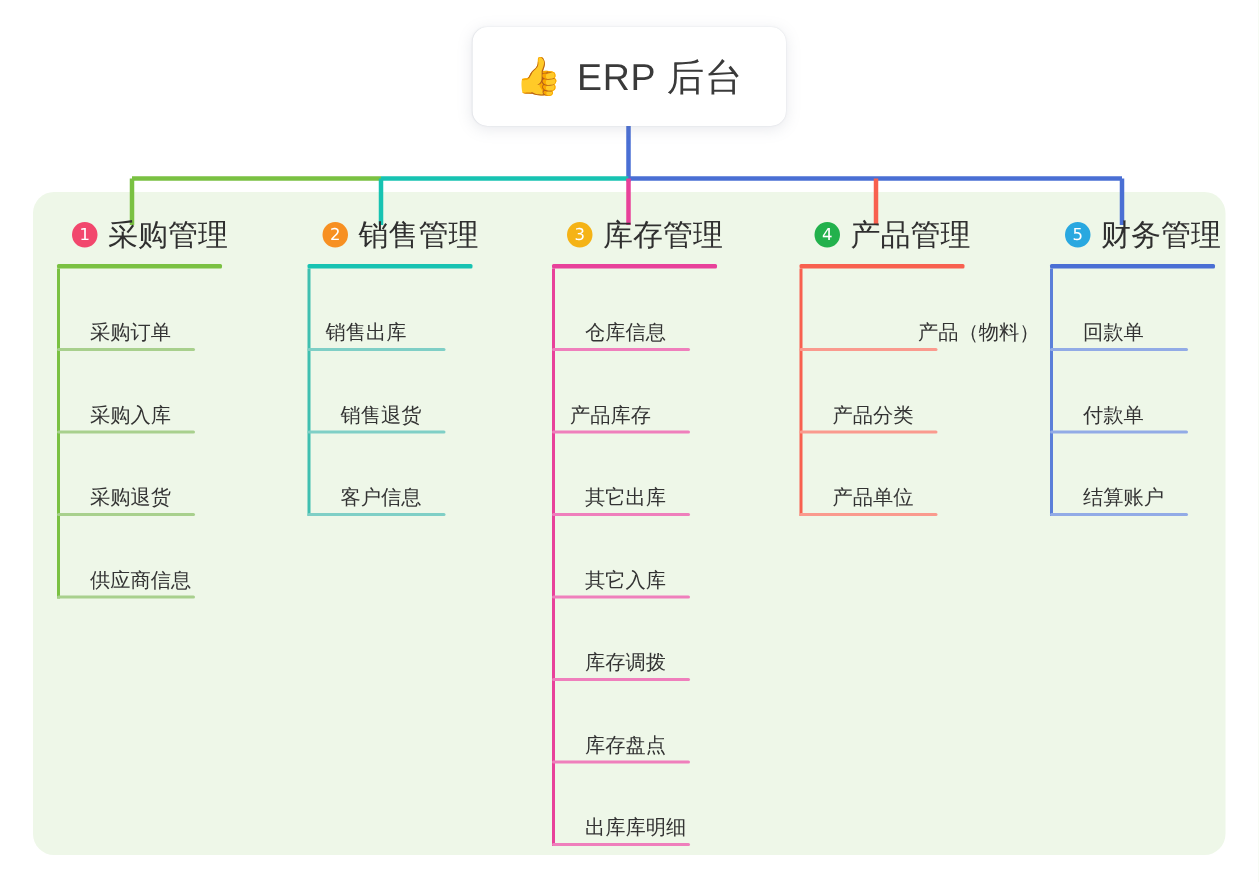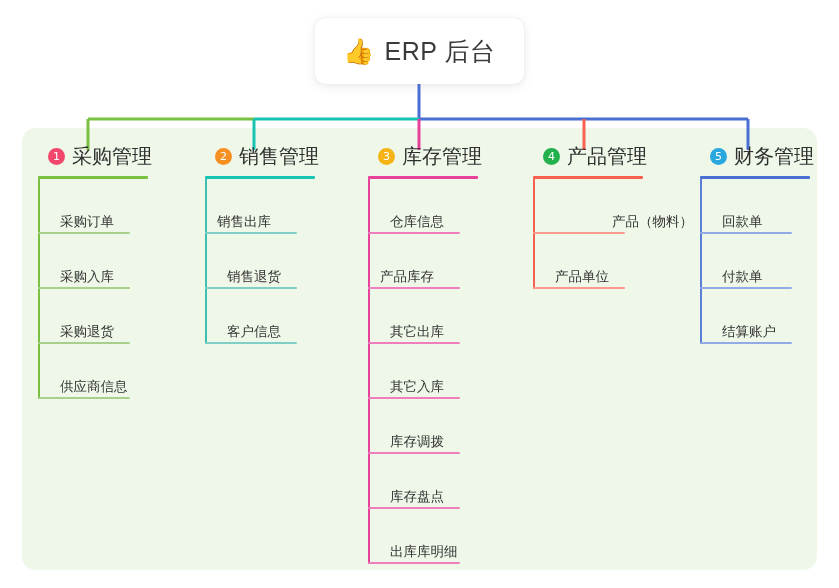--- a/index.html
+++ b/index.html
@@ -262,20 +262,24 @@
           <span class="badge" style="background: rgb(34, 177, 76);">4</span>
           <span class="col-title">产品管理</span>
         </div>
         <div class="head-rule" style="background: rgb(248, 96, 79); width: 110px;"></div>
         <div class="items">
           <div class="spine" style="background: rgb(248, 96, 79);"></div>
           <div class="item" style="height: 55px; justify-content: flex-end;">
             <span class="item-label">产品（物料）</span>
             <div class="item-rule" style="background: rgb(250, 154, 142); width: 92px;"></div>
           </div>
+          <div class="item" style="height: 55px;">
+            <span class="item-label">产品分类</span>
+            <div class="item-rule" style="background: rgb(250, 154, 142); width: 92px;"></div>
+          </div>
           <div class="item" style="height: 55px; text-align: center;">
             <span class="item-label">产品单位</span>
             <div class="item-rule" style="background: rgb(250, 154, 142); width: 92px;"></div>
           </div>
         </div>
       </div>
       <div class="column" style="left: 700px; width: 160px;">
         <div class="col-head">
           <span class="badge" style="background: rgb(41, 168, 224);">5</span>
           <span class="col-title">财务管理</span>

